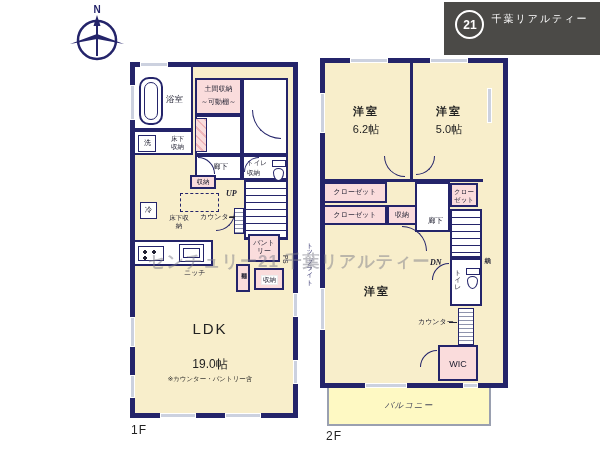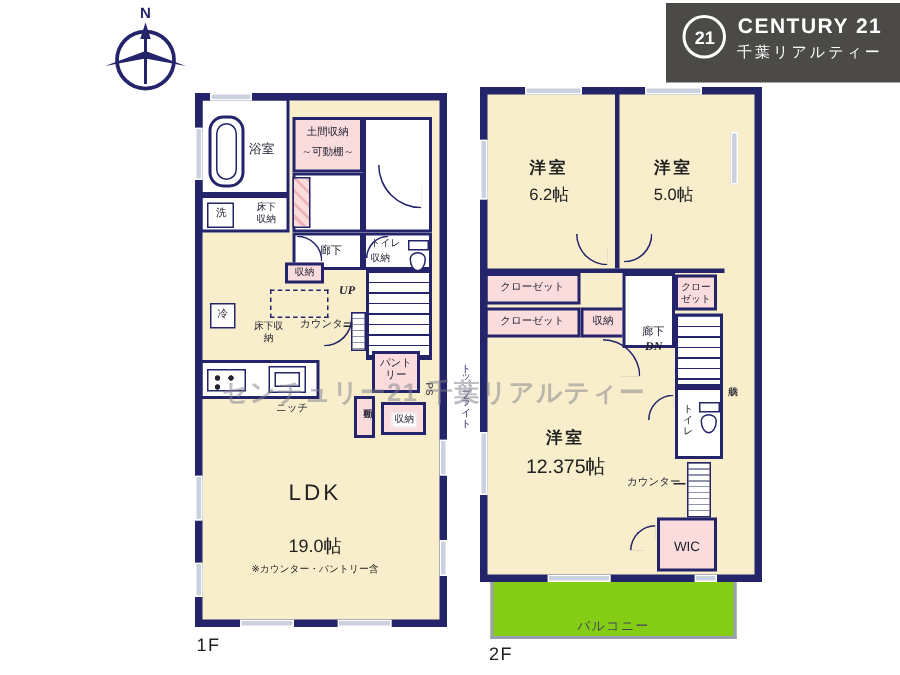--- a/index.html
+++ b/index.html
@@ -55,22 +55,22 @@
     border-radius:50% 50% 50% 50%/35% 35% 65% 65%;}
   .sq{position:absolute;border:1.5px solid var(--wall);background:#fff;box-sizing:border-box;z-index:2;}
   .floor-label{position:absolute;font-size:12px;color:#222;z-index:4;letter-spacing:1px;}
   .ldk-block{position:absolute;text-align:center;z-index:4;color:#222;}
   .ldk-name{font-size:15px;letter-spacing:2px;}
   .ldk-size{font-size:12px;margin-top:19px;}
   .ldk-note{font-size:6.5px;margin-top:2px;}
   .rm-block{position:absolute;text-align:center;z-index:4;color:#222;}
   .rm-name{font-size:11px;font-weight:bold;letter-spacing:2px;}
   .rm-size{font-size:11px;margin-top:3px;}
-  .balcony{position:absolute;border:2px solid #9aa0b0;border-top:none;background:#84cc16;z-index:0;
-    display:flex;align-items:flex-end;justify-content:center;}
+  .balcony{position:absolute;border:2px solid #9aa0b0;border-top:none;background:#fef9c3;z-index:0;
+    display:flex;align-items:center;justify-content:center;font-style:italic;}
   .balcony-lbl{font-size:8.5px;color:#44475a;letter-spacing:1px;}
   .logo{position:absolute;left:444px;top:2px;width:156px;height:53px;background:#4b4a47;z-index:9;
     display:flex;align-items:flex-start;justify-content:center;gap:7px;padding-top:7px;box-sizing:border-box;color:#fff;}
   .badge{width:25px;height:25px;border:2.5px solid #fff;border-radius:50%;flex:0 0 auto;
     display:flex;align-items:center;justify-content:center;font-weight:bold;font-size:12px;margin-top:1px;}
   .logo-col{display:flex;flex-direction:column;align-items:center;}
   .logo-name{font-size:14px;font-weight:bold;letter-spacing:1px;}
   .logo-sub{font-size:10px;margin-top:3px;letter-spacing:2px;}
   .watermark{position:absolute;left:148px;top:250px;font-size:17px;font-weight:bold;letter-spacing:1px;
     color:rgba(125,125,138,0.5);z-index:8;white-space:nowrap;}
@@ -88,21 +88,20 @@
       <circle cx="35" cy="34" r="19" fill="none" stroke="#24246a" stroke-width="2.5"></circle>
       <polygon points="35,9 31.5,20 38.5,20" fill="#24246a"></polygon>
       <rect x="34" y="18" width="2" height="32" fill="#24246a"></rect>
       <polygon points="8,38 35,28 62,38 35,33" fill="#24246a"></polygon>
     </svg>
   </div>
 
   <div class="logo">
     <span class="badge">21</span>
     <span class="logo-col">
-      <span class="logo-name">CENTURY 21</span>
       <span class="logo-sub">千葉リアルティー</span>
     </span>
   </div>
 
   <div class="plan" style="left:130px;top:62px;width:168px;height:356px;">
 
     <div class="room white" style="left:3px;top:3px;width:60px;height:65px;">
       <div class="fixture tub" style="position:absolute;left:4px;top:10px;width:24px;height:48px;">
         <div class="tub-in"></div>
       </div>
@@ -229,37 +228,36 @@
     </div>
 
     <div class="room white" style="left:95px;top:124px;width:35px;height:50px;"></div>
     <span class="lbl" style="left:108px;top:158px;font-size:7.5px;">廊下</span>
 
     <div class="room pink" style="left:130px;top:125px;width:28px;height:24px;">
       <span class="lbl wrap c" style="left:2px;right:2px;top:3px;font-size:6.5px;">クローゼット</span>
     </div>
 
     <div class="stairs" style="left:130px;top:151px;width:32px;height:49px;"></div>
-    <span class="lbl ital" style="left:110px;top:168px;font-size:8px;font-style:italic;">DN</span>
+    <span class="lbl ital" style="left:110px;top:200px;font-size:8px;font-style:italic;">DN</span>
 
     <div class="room white" style="left:130px;top:200px;width:32px;height:48px;">
       <span class="lbl vert" style="left:2px;top:5px;font-size:6.5px;">トイレ</span>
       <div class="fixture" style="left:14px;top:8px;width:12px;">
         <div class="wc-tank"></div>
         <div class="wc-bowl"></div>
       </div>
     </div>
 
     <div class="hatch" style="left:138px;top:250px;width:16px;height:37px;"></div>
     <span class="lbl" style="left:98px;top:260px;font-size:7px;">カウンター</span>
     <div class="pline" style="left:129px;top:264px;width:8px;"></div>
 
     <div class="rm-block" style="left:12px;top:226px;width:90px;">
       <div class="rm-name">洋室</div>
-      <div class="rm-size" style="font-size:13px;">12.375帖</div>
     </div>
 
     <div class="room pink" style="left:118px;top:287px;width:40px;height:36px;">
       <span class="lbl c" style="left:0;right:0;top:12px;font-size:9px;">WIC</span>
     </div>
 
     <div class="door d-bl" style="left:64px;top:98px;width:20px;height:20px;"></div>
     <div class="door d-br" style="left:96px;top:98px;width:18px;height:18px;"></div>
     <div class="door d-tr" style="left:82px;top:168px;width:24px;height:24px;"></div>
     <div class="door d-tl" style="left:112px;top:205px;width:16px;height:16px;"></div>

